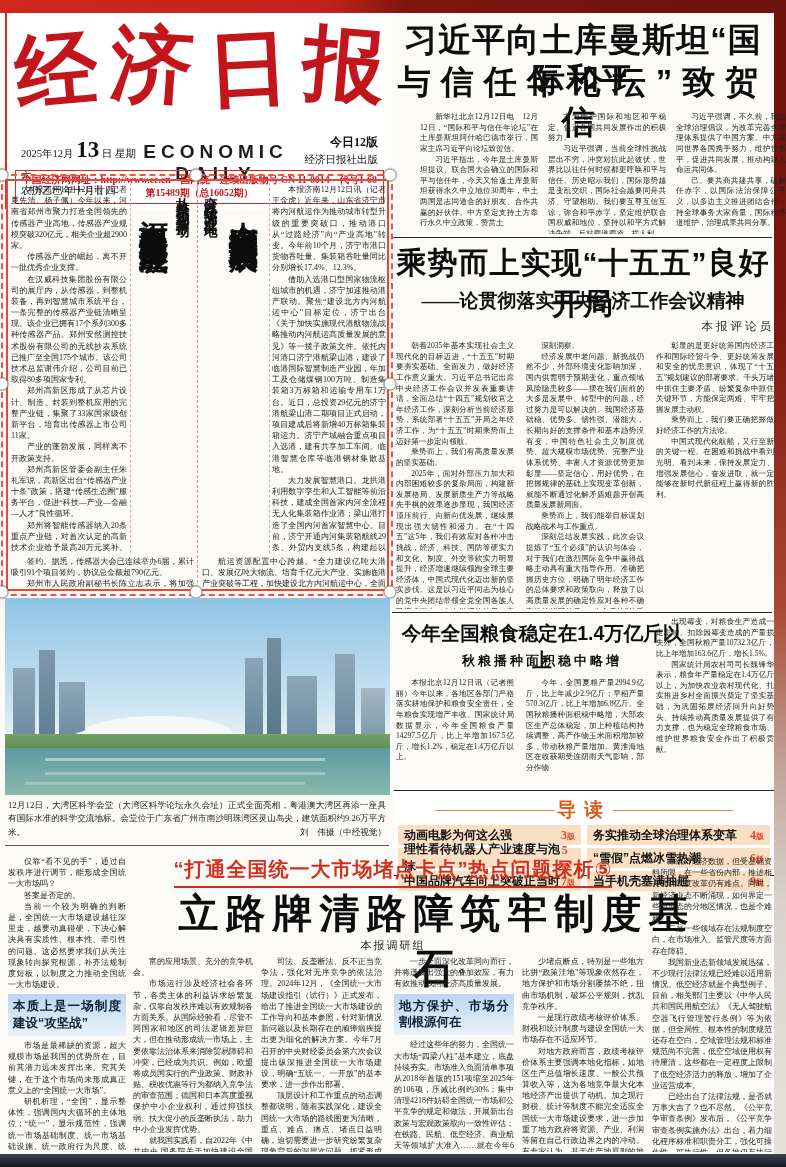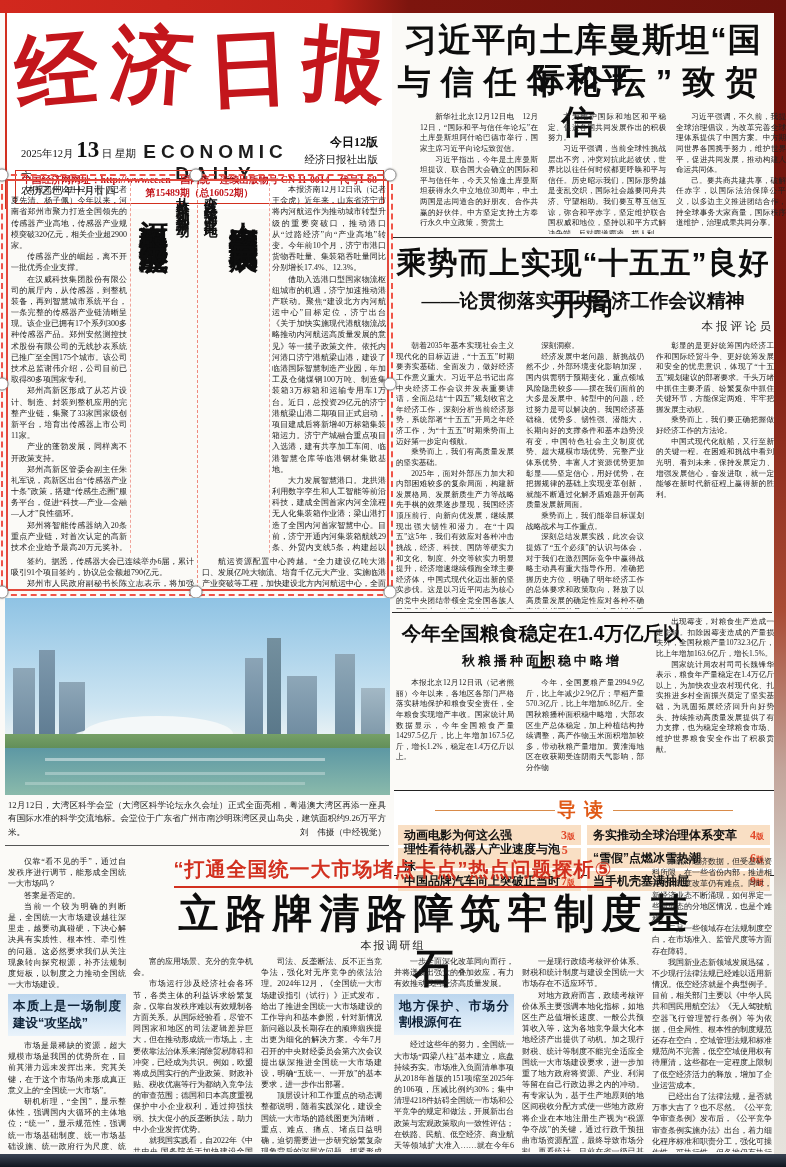--- a/index.html
+++ b/index.html
@@ -288,20 +288,21 @@
   <div class="col fs8" style="left:394px;top:956px;width:120px;height:196px;">
     <div>
         <p class="para">一步全面深化改革同向而行，并将迸发出强大的叠加效应，有力有效推动我国经济高质量发展。</p>
       </div>
     <div class="subhead-blue">地方保护、市场分割根源何在</div>
     <div>
         <p class="para">经过这些年的努力，全国统一大市场“四梁八柱”基本建立，底盘持续夯实。市场准入负面清单事项从2018年首版的151项缩至2025年的106项，压减比例约30%；集中清理4218件妨碍全国统一市场和公平竞争的规定和做法，开展新出台政策与宏观政策取向一致性评估；在铁路、民航、低空经济、商业航天等领域扩大准入……就在今年6月，覆盖广东、广西、云南、贵州、海南5省区的南方区域电力市场启动连续结算试运行，全国统一电力市场建设取得重大标志性成果。</p>
       </div>
   </div>
   <div class="col fs8" style="left:522px;top:956px;width:122px;height:196px;">
+      <p class="para">少堵点断点，特别是一些地方比拼“政策洼地”等现象依然存在，地方保护和市场分割屡禁不绝，扭曲市场机制，破坏公平规则，扰乱竞争秩序。</p>
       <p class="para">一是现行政绩考核评价体系、财税和统计制度与建设全国统一大市场存在不适应环节。</p>
       <p class="para">对地方政府而言，政绩考核评价体系主要强调本地化指标，如地区生产总值增长速度、一般公共预算收入等，这为各地竞争最大化本地经济产出提供了动机。加之现行财税、统计等制度不能完全适应全国统一大市场建设要求，进一步加重了地方政府将资源、产业、利润等留在自己行政边界之内的冲动。有专家认为，基于生产地原则的地区间税收分配方式使一些地方政府将企业在本地注册生产视为“税源争夺战”的关键，通过行政干预扭曲市场资源配置，最终导致市场分割。再看统计，目前在省一级已基本实现按经营主体活动发生地</p>
     </div>
   <div class="col fs8" style="left:652px;top:856px;width:120px;height:296px;">
       <p class="para">来统计经济数据，但受基础资料所限，在一些省份内部，推进相关统计制度改革仍有难点。同时，新经济业态不断涌现，如何界定一些新业态的分地区情况，也是个难题。</p>
       <p class="para">二是一些领域存在法规制度空白，在市场准入、监管尺度等方面存在障碍。</p>
       <p class="para">我国新业态新领域发展迅猛，不少现行法律法规已经难以适用新情况。低空经济就是个典型例子。目前，相关部门主要以《中华人民共和国民用航空法》《无人驾驶航空器飞行管理暂行条例》等为依据，但全局性、根本性的制度规范还存在空白，空域管理法规和标准规范尚不完善，低空空域使用权有待厘清，这些都在一定程度上限制了低空经济活力的释放，增加了企业运营成本。</p>
       <p class="para">已经出台了法律法规，是否就万事大吉了？也不尽然。《公平竞争审查条例》发布后，《公平竞争审查条例实施办法》出台，着力细化程序标准和职责分工，强化可操作性、可执行性，但各地仍有执行上的困惑。反映较为集中的是对一些关键概念的理解还较含糊。例如，对于“特定经营者”如何界定，不同地方和部门的理解有差异，制定相关优惠政策的举措是否涉嫌违法违规，也不好把握。</p>
     </div>
 

